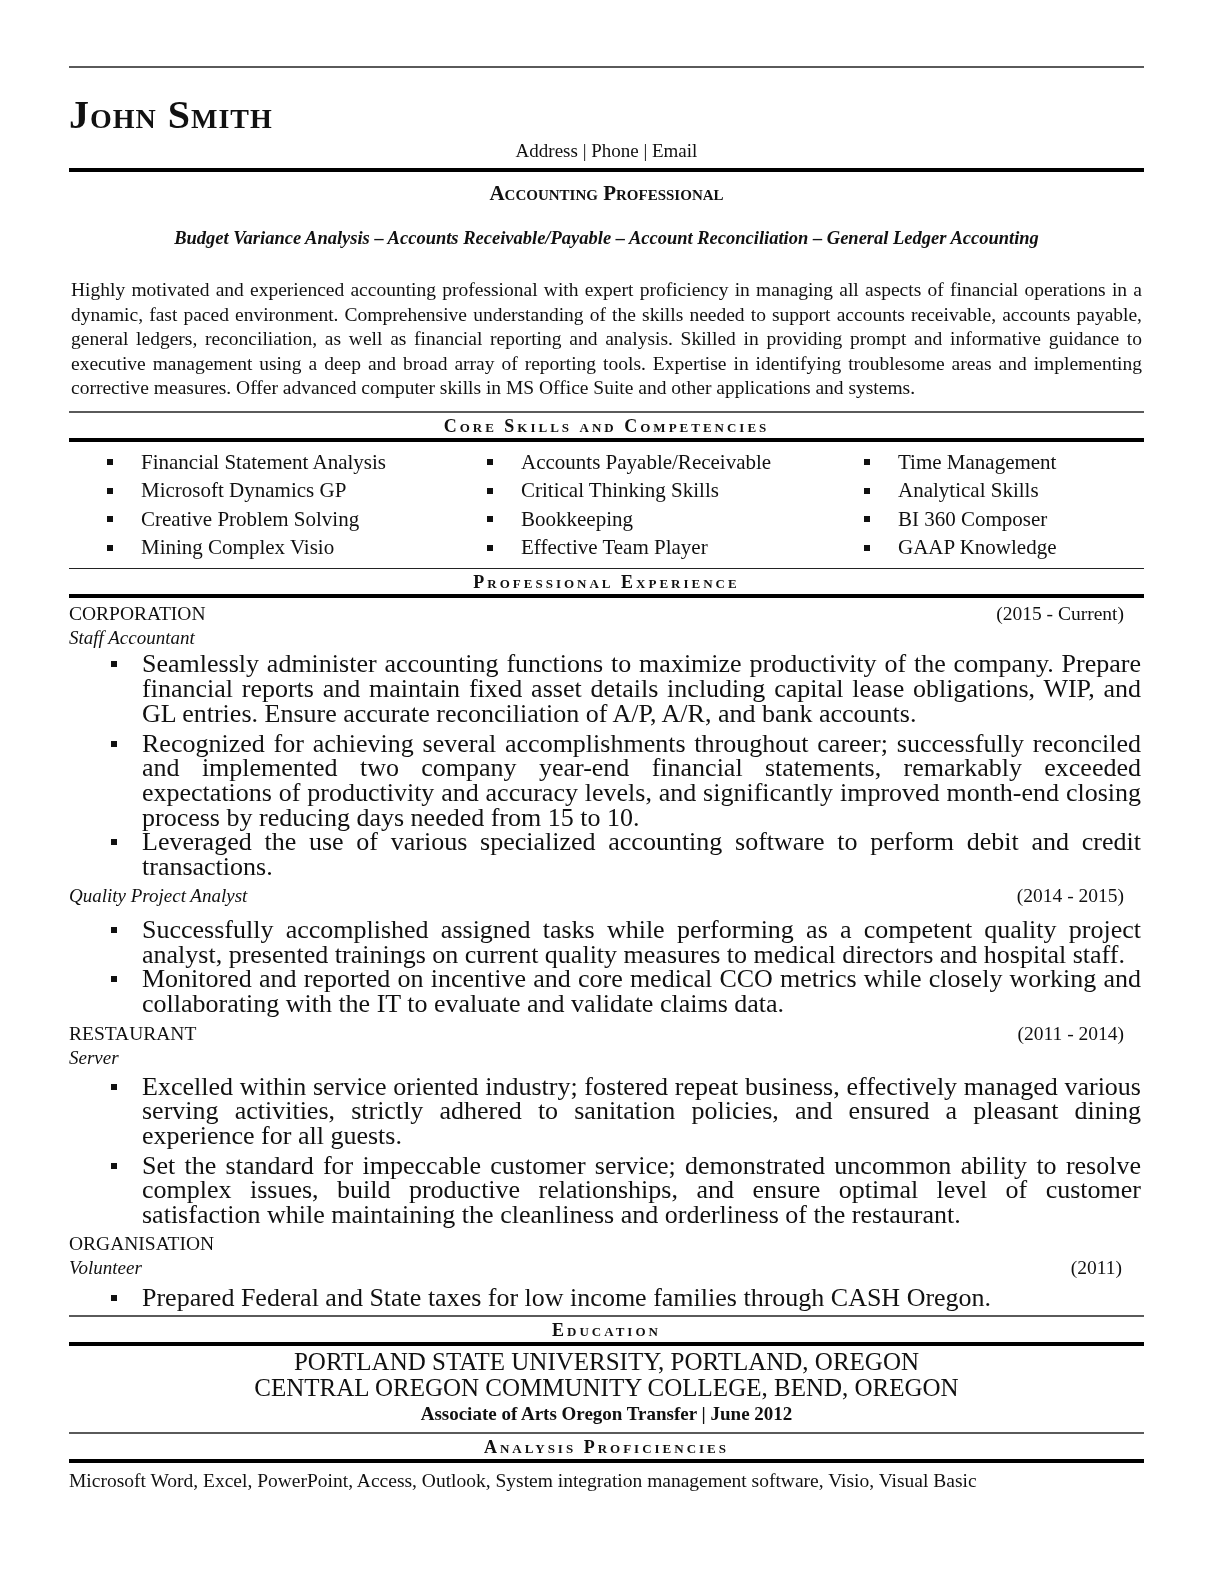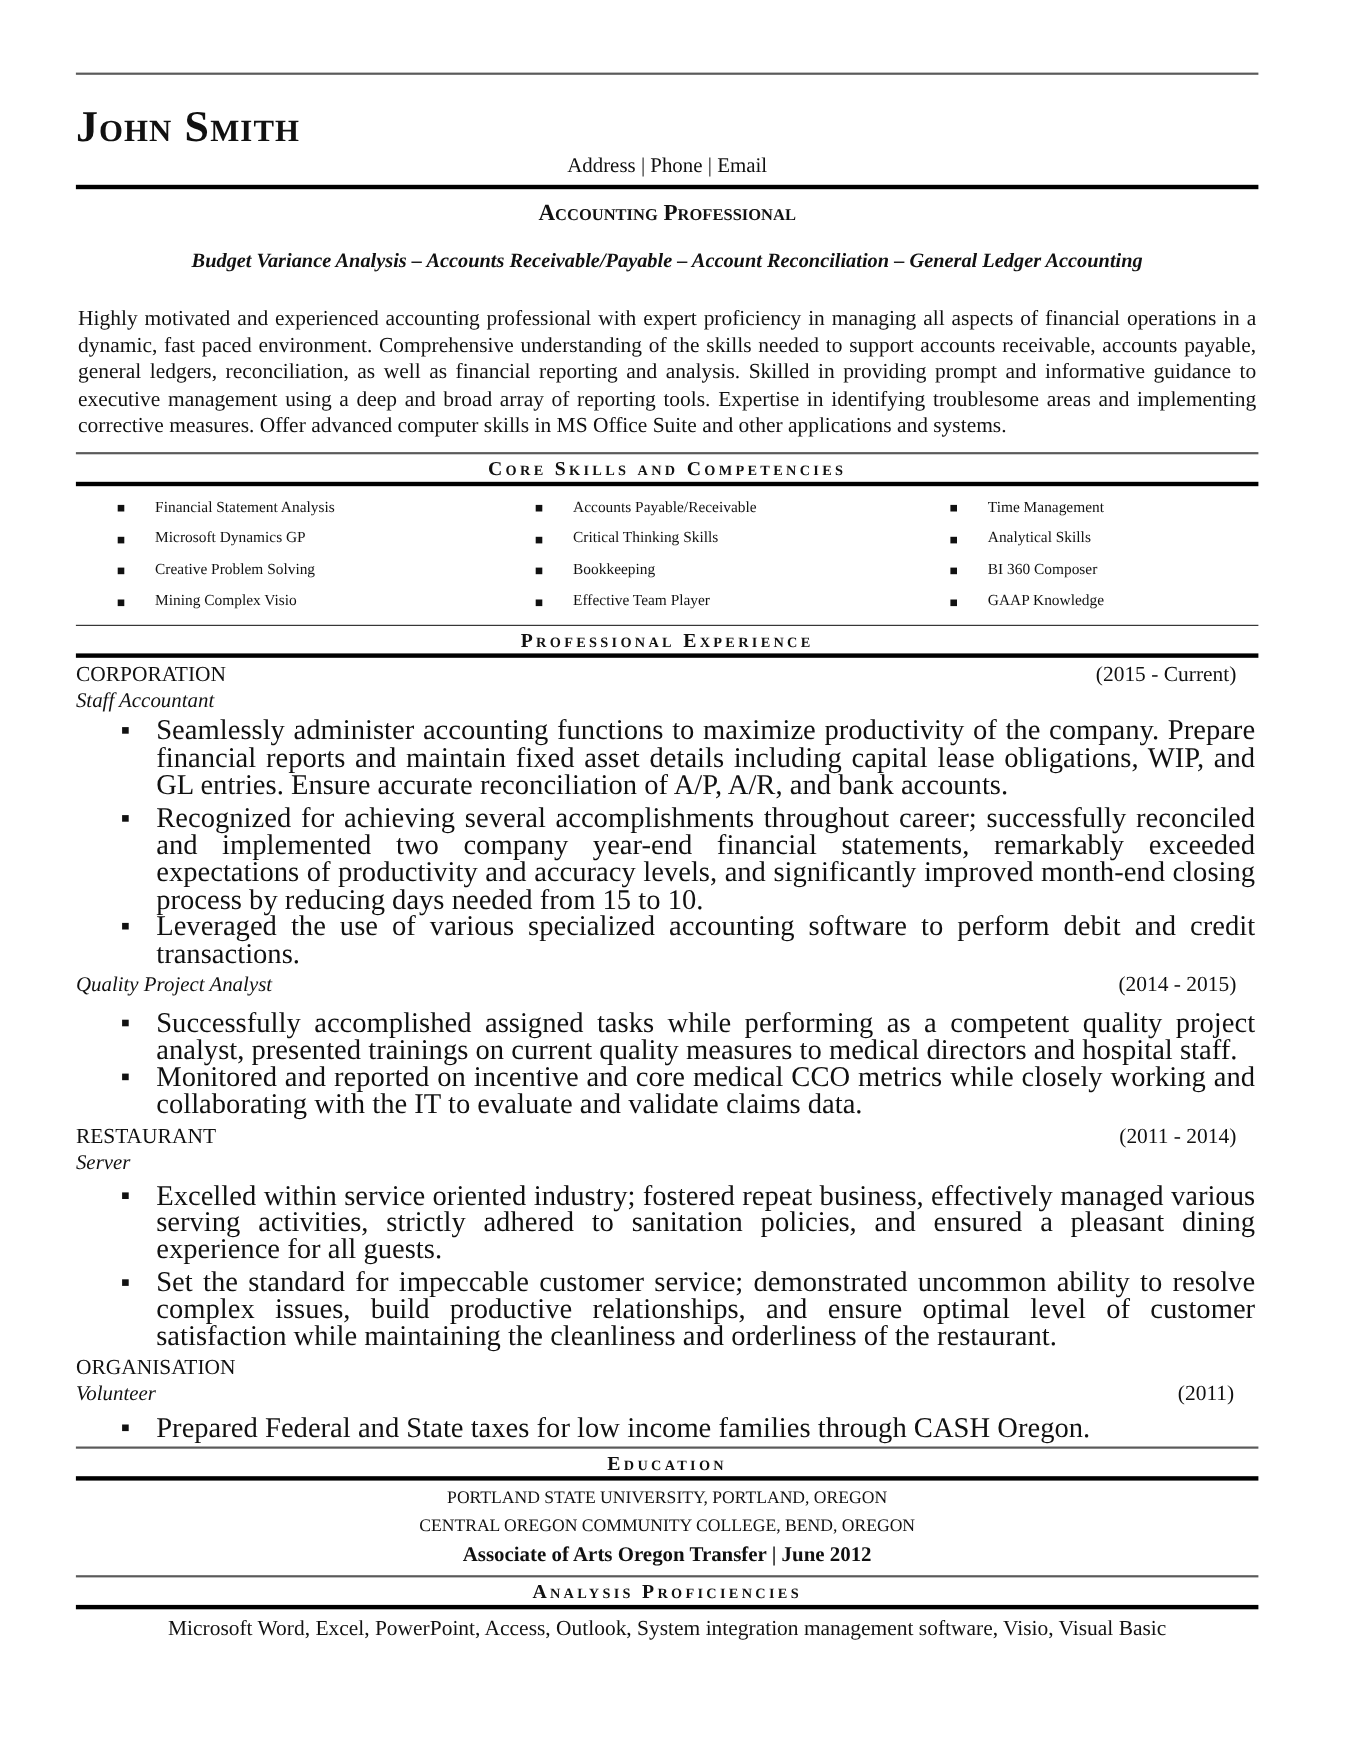--- a/index.html
+++ b/index.html
@@ -77,21 +77,21 @@
     .skills {
       display: flex;
       padding: 6px 0 6px 0;
     }
     .skill-col { list-style: none; margin: 0; padding: 0; }
     .skill-col:nth-child(1) { width: 380px; padding-left: 38px; }
     .skill-col:nth-child(2) { width: 377px; }
     .skill-col:nth-child(3) { width: 280px; }
     .skill-item {
       font-family: "Liberation Serif", serif;
-      font-size: 14px;
+      font-size: 21px;
       line-height: 28.5px;
       display: flex;
       align-items: center;
     }
     .sq {
       display: inline-block;
       width: 6px; height: 6px;
       background: #111;
       margin-right: 28px;
       flex: 0 0 auto;
@@ -125,26 +125,25 @@
     .bullet .sq {
       position: absolute;
       left: 42px;
       top: 9px;
       margin: 0;
     }
     .gap-s { height: 5px; }
     .edu-line {
       text-align: center;
       font-family: "Liberation Serif", serif;
-      font-size: 16px;
+      font-size: 25px;
       line-height: 26px;
     }
     .edu-degree { font-weight: bold; font-size: 19px; }
     .tech {
-      text-align: center;
       font-family: "Liberation Serif", serif;
       font-size: 19.5px;
       line-height: 28px;
       margin-top: 4px;
     }
   </style>
 </head>
 <body>
 
 <div class="page">

